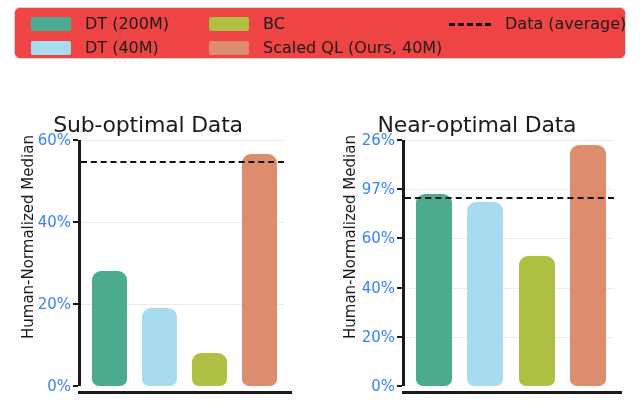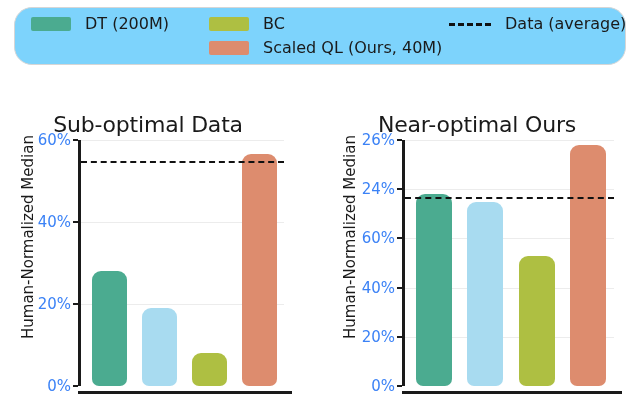--- a/index.html
+++ b/index.html
@@ -14,24 +14,24 @@
     font-family: "DejaVu Sans", sans-serif;
     overflow: hidden;
   }
 
   
   #legend {
     position: absolute;
     left: 14px;
     top: 7px;
     width: 612px;
-    height: 58px;
-    background: #7dd3fc;
+    height: 52px;
+    background: #ef4444;
     border: 1px solid #d6d6d6;
-    border-radius: 18px;
+    border-radius: 6px;
     box-sizing: border-box;
   }
   .legend-row {
     position: absolute;
     display: flex;
     align-items: center;
     height: 22px;
   }
   .legend-row.r0 { top: 5px; }
   .legend-row.r1 { top: 29px; }
@@ -169,20 +169,24 @@
     <div class="legend-entry" style="left:178px;">
       <span class="swatch" style="background:#AEBF42;"></span>
       <span class="legend-label">BC</span>
     </div>
     <div class="legend-entry" style="left:418px;">
       <span class="dash-swatch"></span>
       <span class="legend-label">Data (average)</span>
     </div>
   </div>
   <div class="legend-row r1" style="left:16px; width:596px;">
+    <div class="legend-entry" style="left:0px;">
+      <span class="swatch" style="background:#A8DBF0;"></span>
+      <span class="legend-label">DT (40M)</span>
+    </div>
     <div class="legend-entry" style="left:178px;">
       <span class="swatch" style="background:#DD8C6E;"></span>
       <span class="legend-label">Scaled QL (Ours, 40M)</span>
     </div>
   </div>
 </div>
 
 <div class="panel" id="panel-left">
   <div class="panel-title">Sub-optimal Data</div>
   <div class="ylabel">Human-Normalized Median</div>
@@ -202,39 +206,39 @@
       <div class="ytick-label" style="top: 0px;">60%</div>
       <div class="bar" title="DT (200M): 28%" style="left: 13.5px; width: 35px; height: 114.8px; background: rgb(75, 171, 144);"></div>
       <div class="bar" title="DT (40M): 19%" style="left: 63.5px; width: 35px; height: 77.9px; background: rgb(168, 219, 240);"></div>
       <div class="bar" title="BC: 8%" style="left: 113.5px; width: 35px; height: 32.8px; background: rgb(174, 191, 66);"></div>
       <div class="bar" title="Scaled QL (Ours, 80M): 56.5%" style="left: 163.5px; width: 35px; height: 231.65px; background: rgb(221, 140, 110);"></div>
       <div class="refline" style="top: 20.5px; border-top-color: rgb(17, 17, 17);"></div>
     </div>
 </div>
 
 <div class="panel" id="panel-right">
-  <div class="panel-title">Near-optimal Ours</div>
+  <div class="panel-title">Near-optimal Data</div>
   <div class="ylabel">Human-Normalized Median</div>
   <div class="plot">
     <div class="axis-y"></div>
     <div class="axis-x"></div>
   <div class="ytick-mark" style="top: 246px;"></div>
       <div class="ytick-label" style="top: 246px;">0%</div>
       <div class="gridline" style="top: 196.8px;"></div>
       <div class="ytick-mark" style="top: 196.8px;"></div>
       <div class="ytick-label" style="top: 196.8px;">20%</div>
       <div class="gridline" style="top: 147.6px;"></div>
       <div class="ytick-mark" style="top: 147.6px;"></div>
       <div class="ytick-label" style="top: 147.6px;">40%</div>
       <div class="gridline" style="top: 98.4px;"></div>
       <div class="ytick-mark" style="top: 98.4px;"></div>
       <div class="ytick-label" style="top: 98.4px;">60%</div>
       <div class="gridline" style="top: 49.2px;"></div>
       <div class="ytick-mark" style="top: 49.2px;"></div>
-      <div class="ytick-label" style="top: 49.2px;">24%</div>
+      <div class="ytick-label" style="top: 49.2px;">97%</div>
       <div class="gridline" style="top: 0px;"></div>
       <div class="ytick-mark" style="top: 0px;"></div>
       <div class="ytick-label" style="top: 0px;">26%</div>
       <div class="bar" title="DT (200M): 78%" style="left: 13.725px; width: 36.05px; height: 191.88px; background: rgb(75, 171, 144);"></div>
       <div class="bar" title="DT (40M): 75%" style="left: 65.225px; width: 36.05px; height: 184.5px; background: rgb(168, 219, 240);"></div>
       <div class="bar" title="BC: 53%" style="left: 116.725px; width: 36.05px; height: 130.38px; background: rgb(174, 191, 66);"></div>
       <div class="bar" title="Scaled QL (Ours, 80M): 98%" style="left: 168.225px; width: 36.05px; height: 241.08px; background: rgb(221, 140, 110);"></div>
       <div class="refline" style="top: 56.58px; border-top-color: rgb(17, 17, 17);"></div>
     </div>
 </div>

